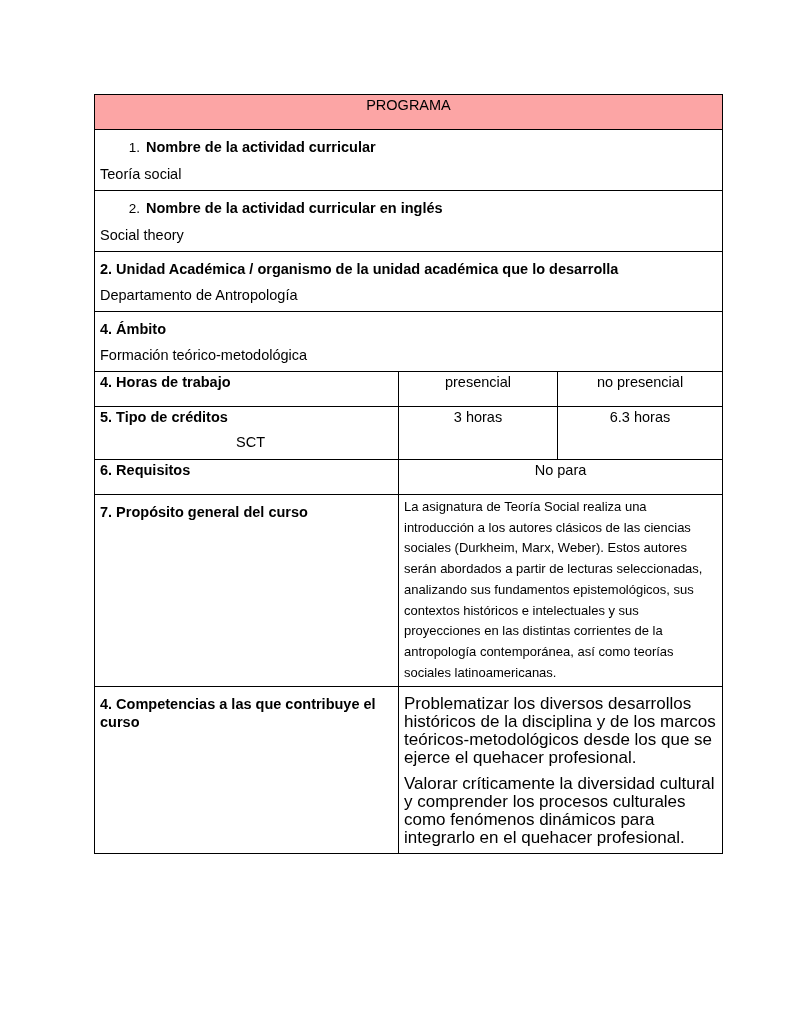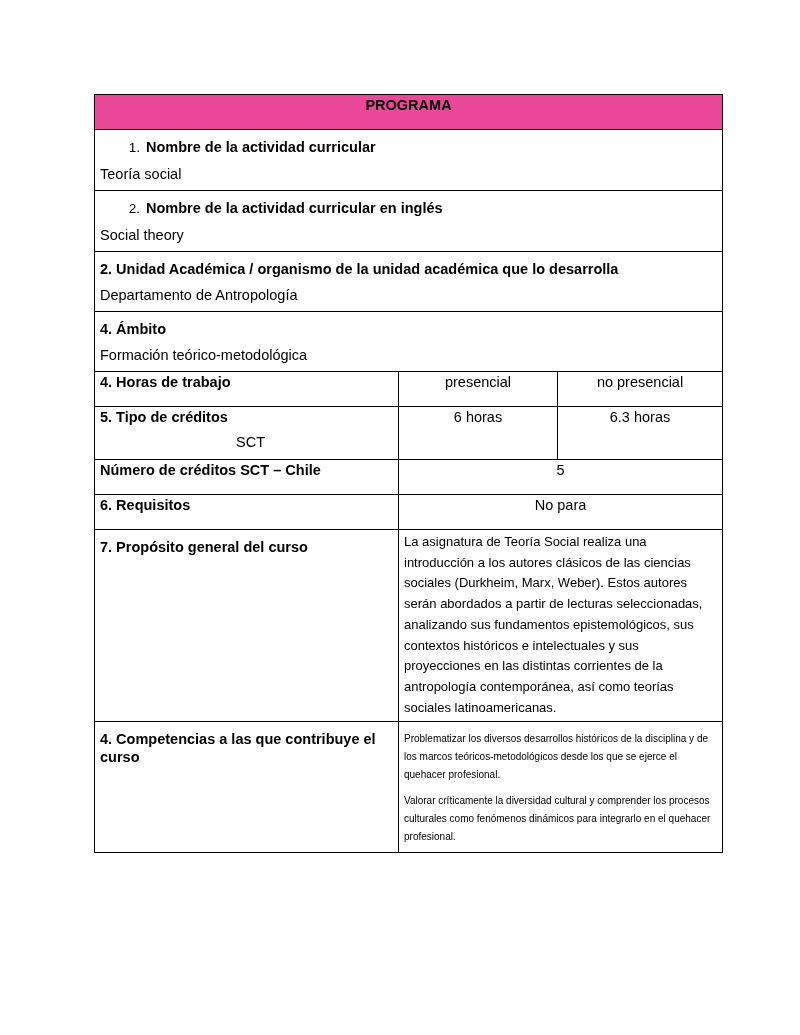--- a/index.html
+++ b/index.html
@@ -4,31 +4,31 @@
 <style>
   html, body { margin: 0; padding: 0; background: #ffffff; }
   body { width: 800px; height: 1035px; position: relative; overflow: hidden;
          font-family: "Liberation Sans", sans-serif; color: #000; }
   table.prog {
     position: absolute; left: 94px; top: 94px; width: 628px;
     border-collapse: collapse; table-layout: fixed; font-size: 14.5px;
   }
   table.prog td { border: 1px solid #000; vertical-align: top; padding: 0 5px; line-height: 20px; }
   col.c1 { width: 304px; } col.c2 { width: 159px; } col.c3 { width: 165px; }
-  .hdr td { background: #ec4899; text-align: center; font-weight: bold; height: 34px; vertical-align: middle; }
+  .hdr td { background: #fca5a5; text-align: center; font-weight: normal; height: 34px; vertical-align: middle; }
   .b { font-weight: bold; }
   .num { font-weight: normal; font-size: 13.5px; display: inline-block; width: 22px; text-align: right; margin-right: 6px; margin-left: 18px; }
   .stack { padding-top: 7px !important; padding-bottom: 6px !important; margin-left: 41px; }
   .stack .line2 { margin-top: 6px; }
   .center { text-align: center; }
   .mid td { vertical-align: middle; height: 34px; }
   .tipo td { padding-top: 7px; height: 52px; }
   .sct { padding-left: 136px; margin-top: 5px; }
   .long { font-size: 13px; line-height: 20.7px !important; padding-top: 2px !important; padding-bottom: 3px !important; }
-  .comp { font-size: 10px; line-height: 18px !important; padding-top: 8px !important; padding-bottom: 6px !important; }
+  .comp { font-size: 17px; line-height: 18px !important; padding-top: 8px !important; padding-bottom: 6px !important; }
   .comp p { margin: 0 0 8px 0; }
   .comp p:last-child { margin-bottom: 0; }
   .lbl-top { padding-top: 8px !important; line-height: 18px !important; }
 </style>
 </head>
 <body>
 
 <table class="prog">
   <colgroup>
       <col class="c1">
@@ -76,28 +76,24 @@
     <td class="b">4. Horas de trabajo</td>
     <td class="center">presencial</td>
     <td class="center">no presencial</td>
   </tr>
 
   <tr class="tipo">
     <td>
       <div class="b">5. Tipo de créditos</div>
       <div class="sct">SCT</div>
     </td>
-    <td class="center">6 horas</td>
+    <td class="center">3 horas</td>
     <td class="center">6.3 horas</td>
   </tr>
 
-  <tr class="mid">
-    <td class="b">Número de créditos SCT – Chile</td>
-    <td colspan="2" class="center">5</td>
-  </tr>
 
   <tr class="mid">
     <td class="b">6. Requisitos</td>
     <td colspan="2" class="center">No para</td>
   </tr>
 
   <tr>
     <td class="b lbl-top">7. Propósito general del curso</td>
     <td colspan="2" class="long">La asignatura de Teoría Social realiza una introducción a los autores clásicos de las ciencias sociales (Durkheim, Marx, Weber). Estos autores serán abordados a partir de lecturas seleccionadas, analizando sus fundamentos epistemológicos, sus contextos históricos e intelectuales y sus proyecciones en las distintas corrientes de la antropología contemporánea, así como teorías sociales latinoamericanas.</td>
   </tr>

